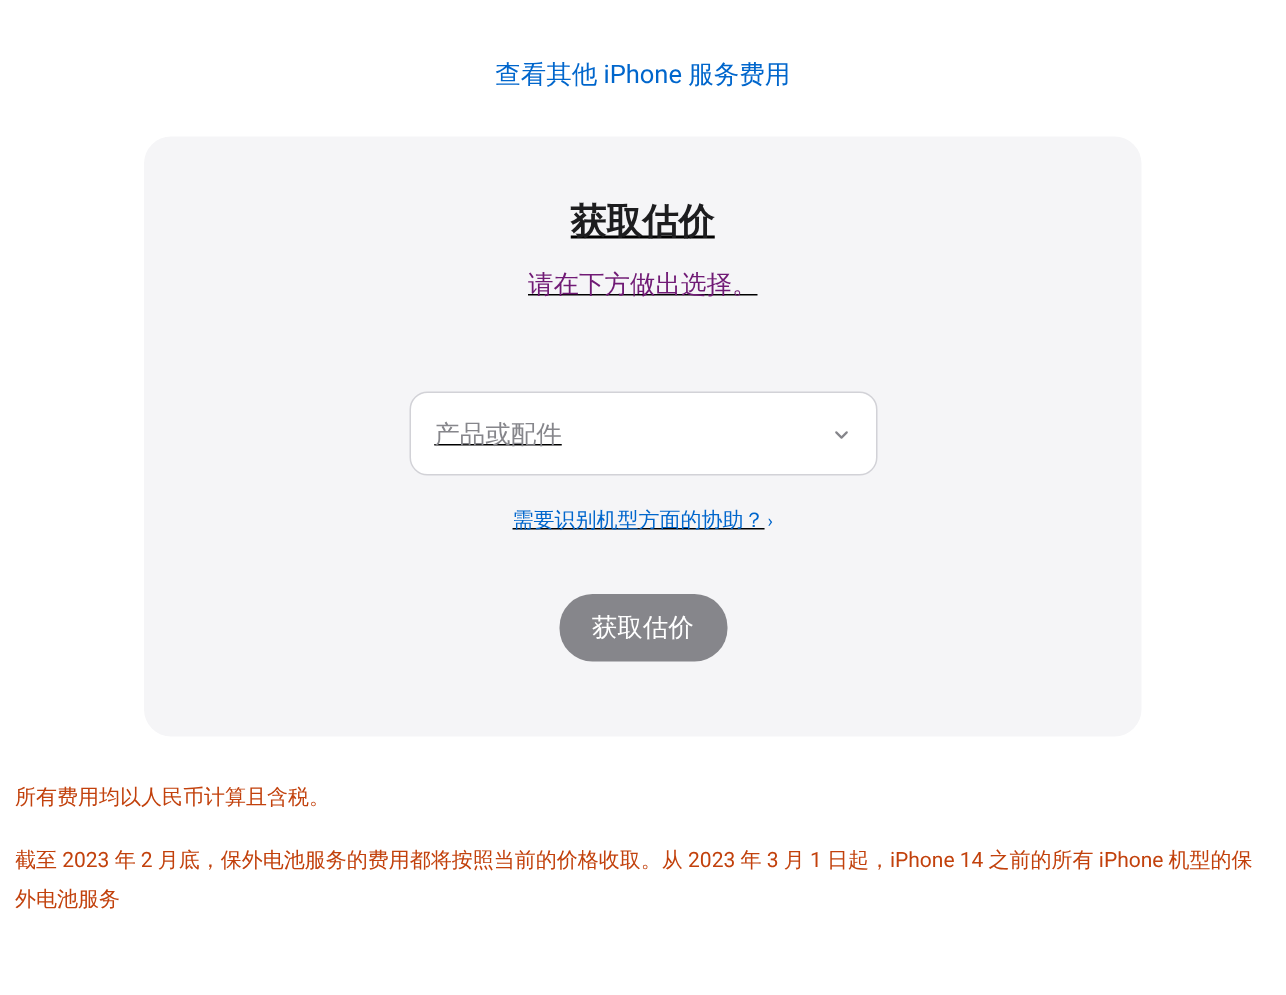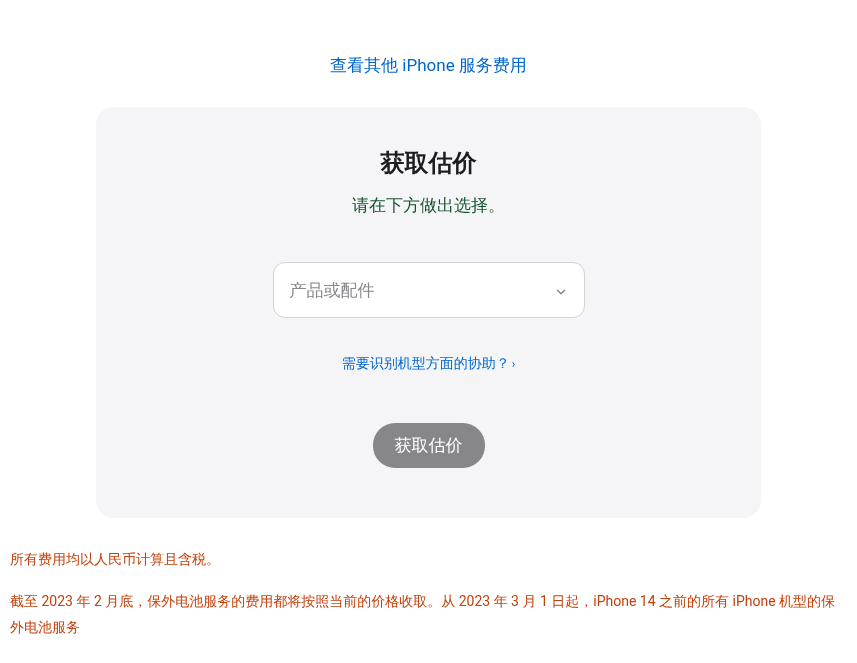--- a/index.html
+++ b/index.html
@@ -10,52 +10,53 @@
     body {
       font-family: -apple-system, BlinkMacSystemFont, "Segoe UI", Roboto, "Helvetica Neue", Arial, sans-serif;
       background: #ffffff;
       width: 857px;
       height: 663px;
       position: relative;
       overflow: hidden;
     }
     .top-link {
       text-align: center;
-      padding-top: 54px;
+      padding-top: 38px;
       padding-bottom: 30px;
     }
     .top-link a {
       color: #0066cc;
       text-decoration: none;
       font-size: 17px;
       cursor: pointer;
     }
     .card {
       background: #f5f5f7;
       border-radius: 18px;
       width: 665px;
       margin: 0 auto;
       padding: 40px 50px 50px 50px;
       text-align: center;
+      text-decoration: underline;
     }
     .card-title {
       font-size: 24px;
       font-weight: 600;
       color: #1d1d1f;
       margin-bottom: 15px;
     }
     .card-subtitle {
       font-size: 17px;
-      color: #14532d;
-      margin-bottom: 45px;
+      color: #701a75;
+      margin-bottom: 60px;
     }
     .select-wrapper {
       position: relative;
       width: 312px;
-      margin: 0 auto 40px auto;
+      margin: 0 auto 24px auto;
     }
     .select-box {
       width: 100%;
       height: 56px;
       background: #ffffff;
       border: 1px solid #d2d2d7;
       border-radius: 12px;
       padding: 0 40px 0 16px;
       font-size: 17px;
       color: #86868b;
@@ -73,21 +74,21 @@
       width: 14px;
       height: 14px;
       color: #86868b;
     }
     .chevron svg {
       width: 100%;
       height: 100%;
     }
     .help-link {
       margin-top: -5px;
-      margin-bottom: 50px;
+      margin-bottom: 40px;
     }
     .help-link a {
       color: #0066cc;
       text-decoration: none;
       font-size: 14px;
       cursor: pointer;
     }
     .help-chevron {
       display: inline-block;
       margin-left: 2px;

